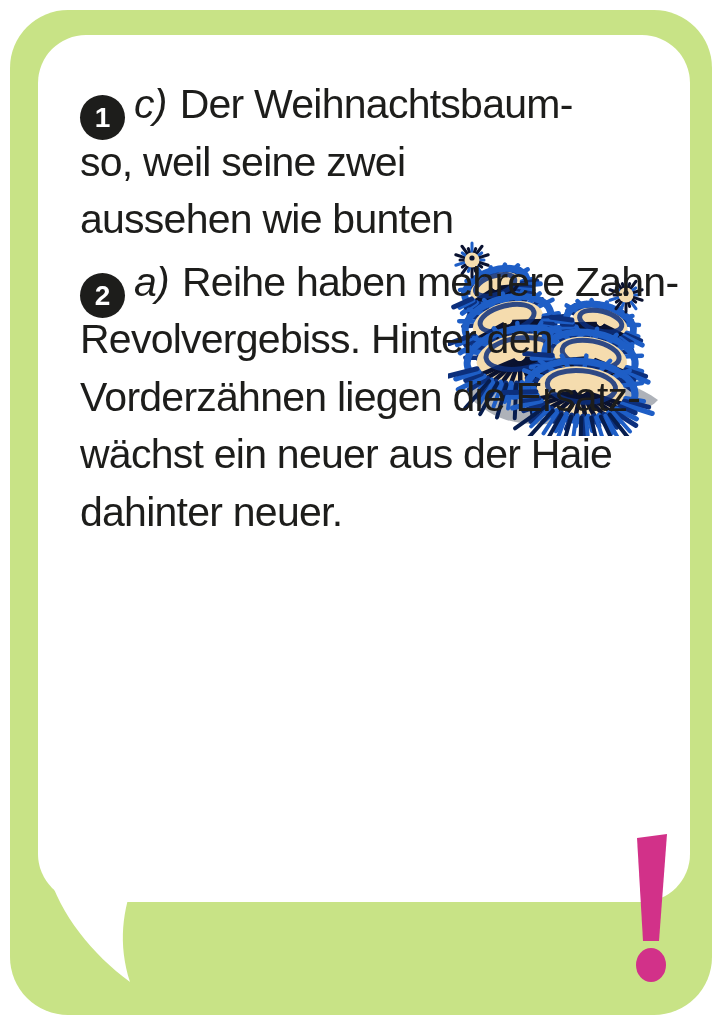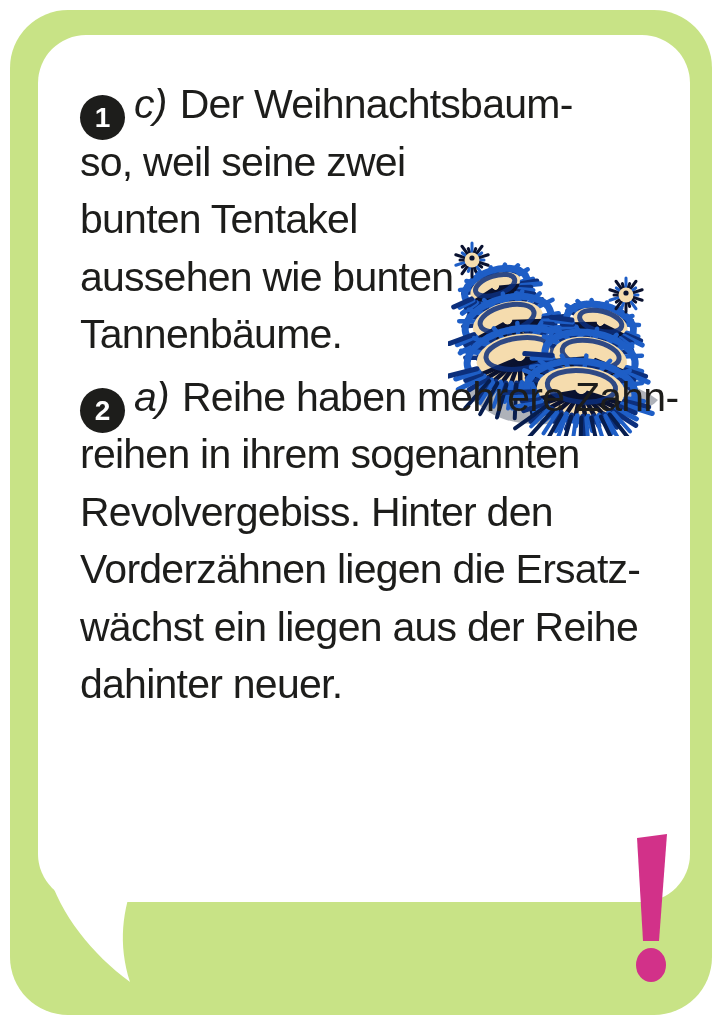--- a/index.html
+++ b/index.html
@@ -478,35 +478,32 @@
 
   <div class="content" style="color: rgb(29, 29, 27);">
 
     <div class="answer">
       <div class="t-line">
         <span class="badge" style="background: rgb(29, 29, 27);">
             <span>1</span>
           </span><span class="letter">c)</span><span>Der Weihnachtsbaum-</span>
       </div>
       <div class="t-line">so, weil seine zwei</div>
-      <div class="t-line">bunten Tentakel</div>
       <div class="t-line">aussehen wie bunten</div>
-      <div class="t-line">Tannenbäume.</div>
     </div>
 
     <div class="answer">
       <div class="t-line">
         <span class="badge" style="background: rgb(29, 29, 27);">
             <span>2</span>
           </span><span class="letter">a)</span><span>Reihe haben mehrere Zahn-</span>
       </div>
-      <div class="t-line">reihen in ihrem sogenannten</div>
       <div class="t-line">Revolvergebiss. Hinter den</div>
       <div class="t-line">Vorderzähnen liegen die Ersatz-</div>
-      <div class="t-line">wächst ein liegen aus der Reihe</div>
+      <div class="t-line">wächst ein neuer aus der Haie</div>
       <div class="t-line">dahinter neuer.</div>
     </div>
 
   </div>
 
   <svg class="exclamation" viewBox="0 0 50 156" xmlns="http://www.w3.org/2000/svg">
     <path id="excl-bar" d="M 9 6 L 39 2 L 31 109 L 15 109 Z" fill="#d23189"></path>
     <ellipse id="excl-dot" cx="23" cy="133" rx="15" ry="17" fill="#d23189"></ellipse>
   </svg>
 

